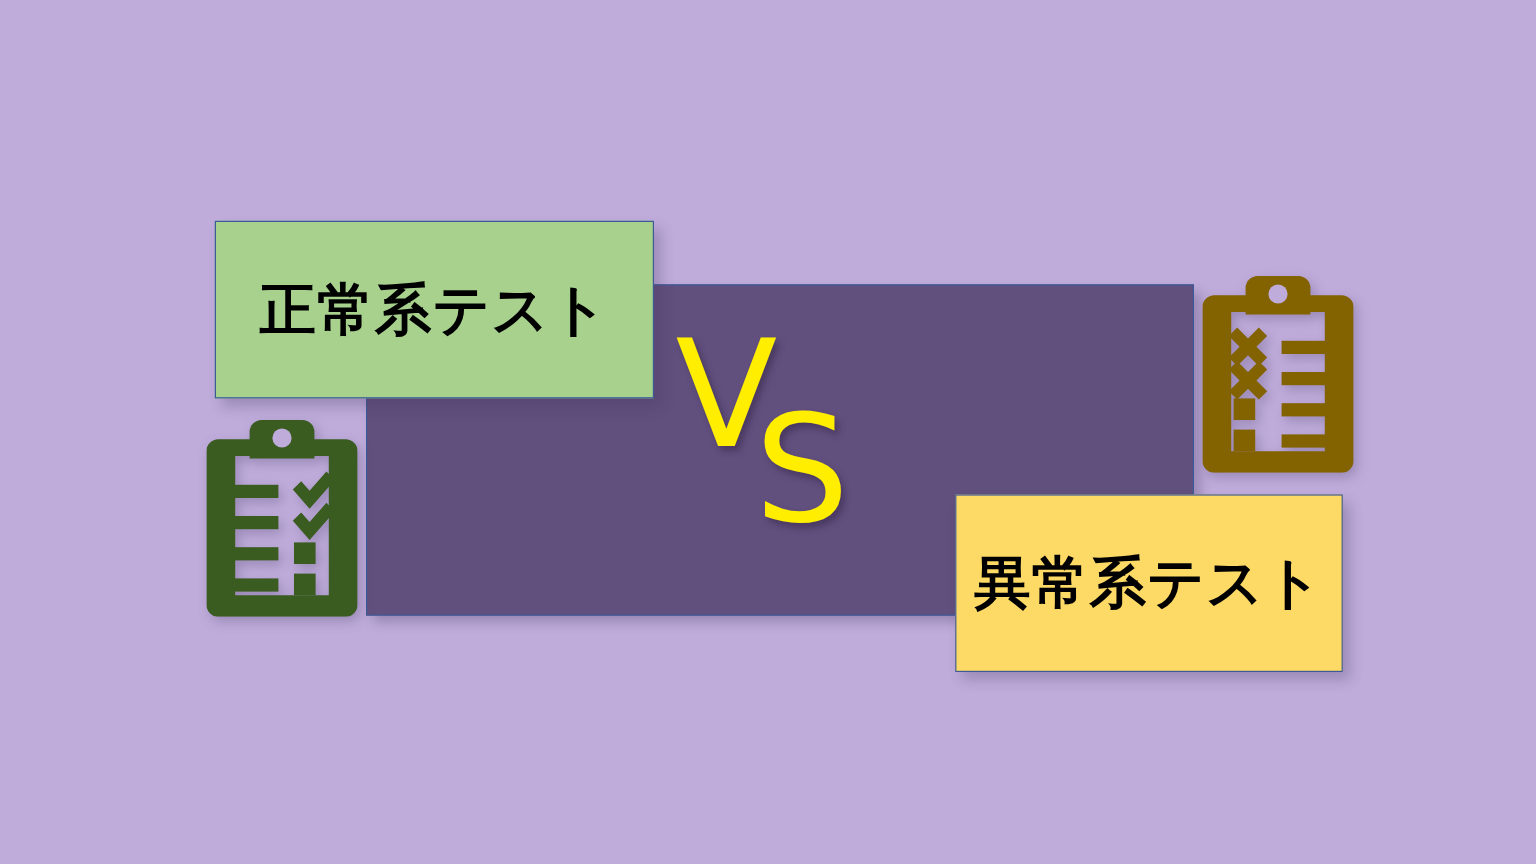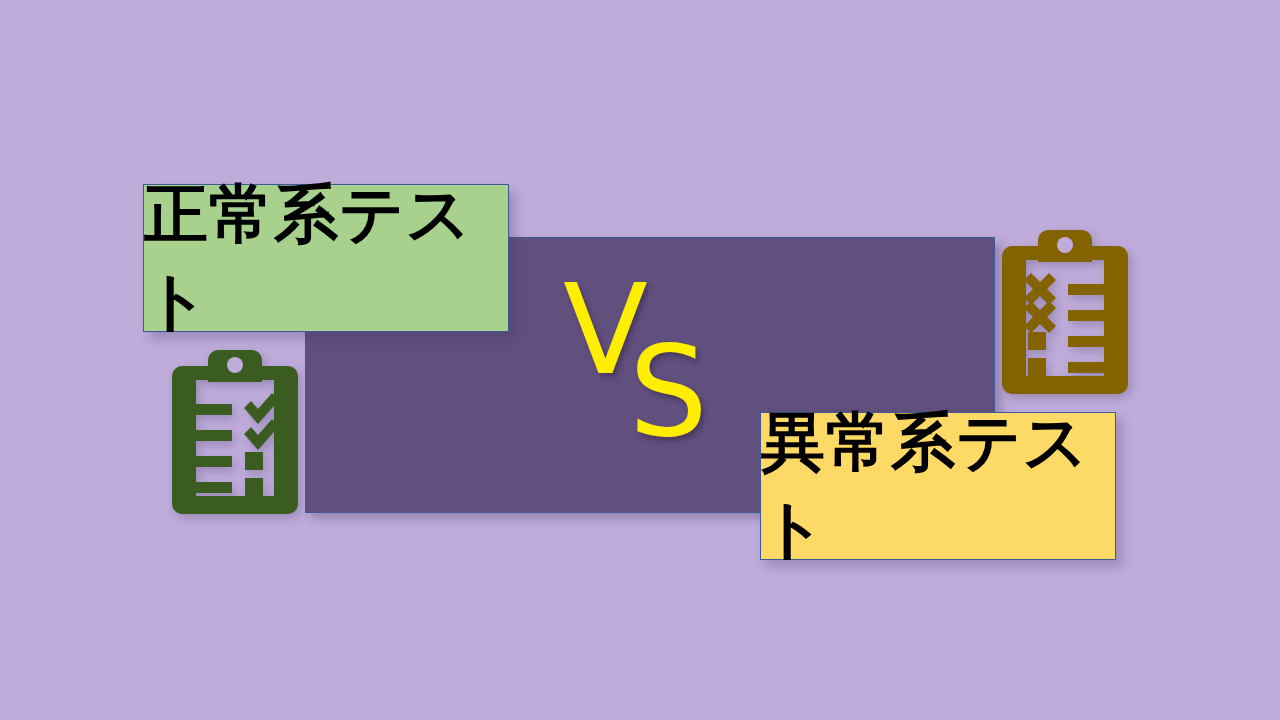--- a/index.html
+++ b/index.html
@@ -65,36 +65,37 @@
   
   .label-box {
     position: absolute;
     box-sizing: border-box;
     border: 1px solid #3c5a9a;
     display: flex;
     align-items: center;
     justify-content: center;
     font-family: "DejaVu Sans", "Liberation Sans", sans-serif;
     font-weight: 700;
-    font-size: 64px;
+    font-size: 47px;
     letter-spacing: 1px;
     color: #000000;
     box-shadow: 6px 7px 10px rgba(70,55,95,0.28);
+    margin-left: 36px;
   }
   .label-normal {
     left: 143px;
     top: 184px;
     width: 366px;
     height: 148px;
     background: #a7d18c;
   }
   .label-abnormal {
     left: 760px;
     top: 412px;
-    width: 356px;
+    width: 323px;
     height: 148px;
     background: #fdd966;
   }
 
   
   .clipboard {
     position: absolute;
   }
   .clipboard svg {
     display: block;

